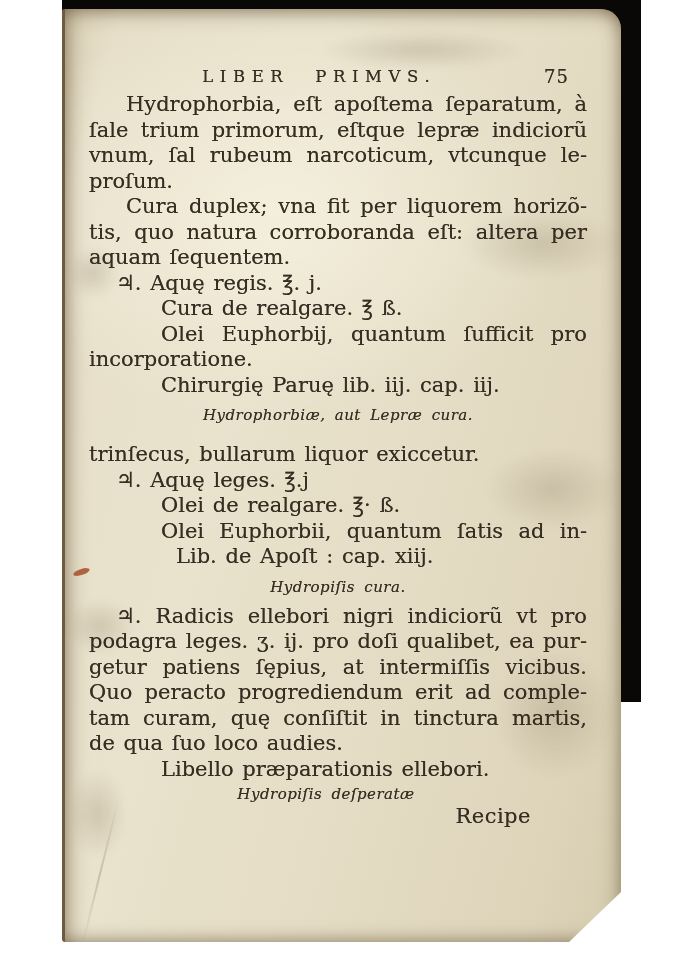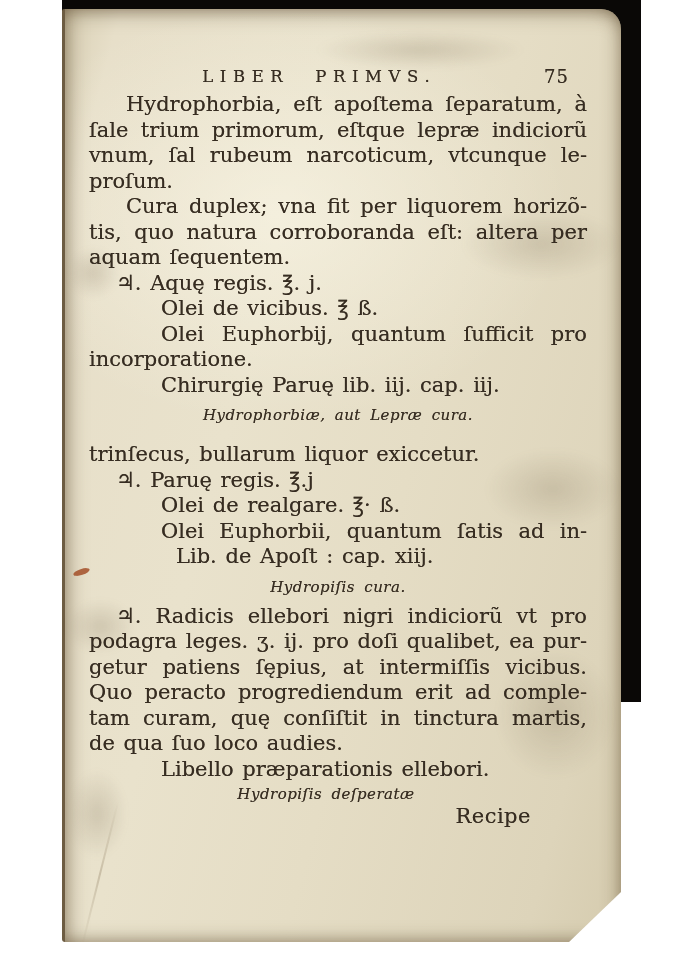--- a/index.html
+++ b/index.html
@@ -99,30 +99,30 @@
       <div class="line j in1">Hydrophorbia, eſt apoſtema ſeparatum, à</div>
       <div class="line j">ſale trium primorum, eſtque lepræ indiciorũ</div>
       <div class="line j">vnum, ſal rubeum narcoticum, vtcunque le-</div>
       <div class="line">proſum.</div>
 
       <div class="line j in1">Cura duplex; vna fit per liquorem horizõ-</div>
       <div class="line j">tis, quo natura corroboranda eſt: altera per</div>
       <div class="line">aquam ſequentem.</div>
 
       <div class="line in2">♃. Aquę regis. ℥. j.</div>
-      <div class="line in3">Olei de vicibus. ℥ ß.</div>
+      <div class="line in3">Cura de realgare. ℥ ß.</div>
       <div class="line j in3">Olei Euphorbij, quantum ſufficit pro</div>
       <div class="line">incorporatione.</div>
       <div class="line in3">Chirurgię Paruę lib. iij. cap. iij.</div>
 
       <div class="heading h1">Hydrophorbiæ, aut Lepræ cura.</div>
 
       <div class="line">trinſecus, bullarum liquor exiccetur.</div>
 
-      <div class="line in2">♃. Paruę regis. ℥.j</div>
+      <div class="line in2">♃. Aquę leges. ℥.j</div>
       <div class="line in3">Olei de realgare. ℥· ß.</div>
       <div class="line j in3">Olei Euphorbii, quantum ſatis ad in-</div>
       <div class="line in4">Lib. de Apoſt : cap. xiij.</div>
 
       <div class="heading h2">Hydropiſis cura.</div>
 
       <div class="line j in2">♃. Radicis ellebori nigri indiciorũ vt pro</div>
       <div class="line j">podagra leges. ʒ. ij. pro doſi qualibet, ea pur-</div>
       <div class="line j">getur patiens ſępius, at intermiſſis vicibus.</div>
       <div class="line j">Quo peracto progrediendum erit ad comple-</div>

